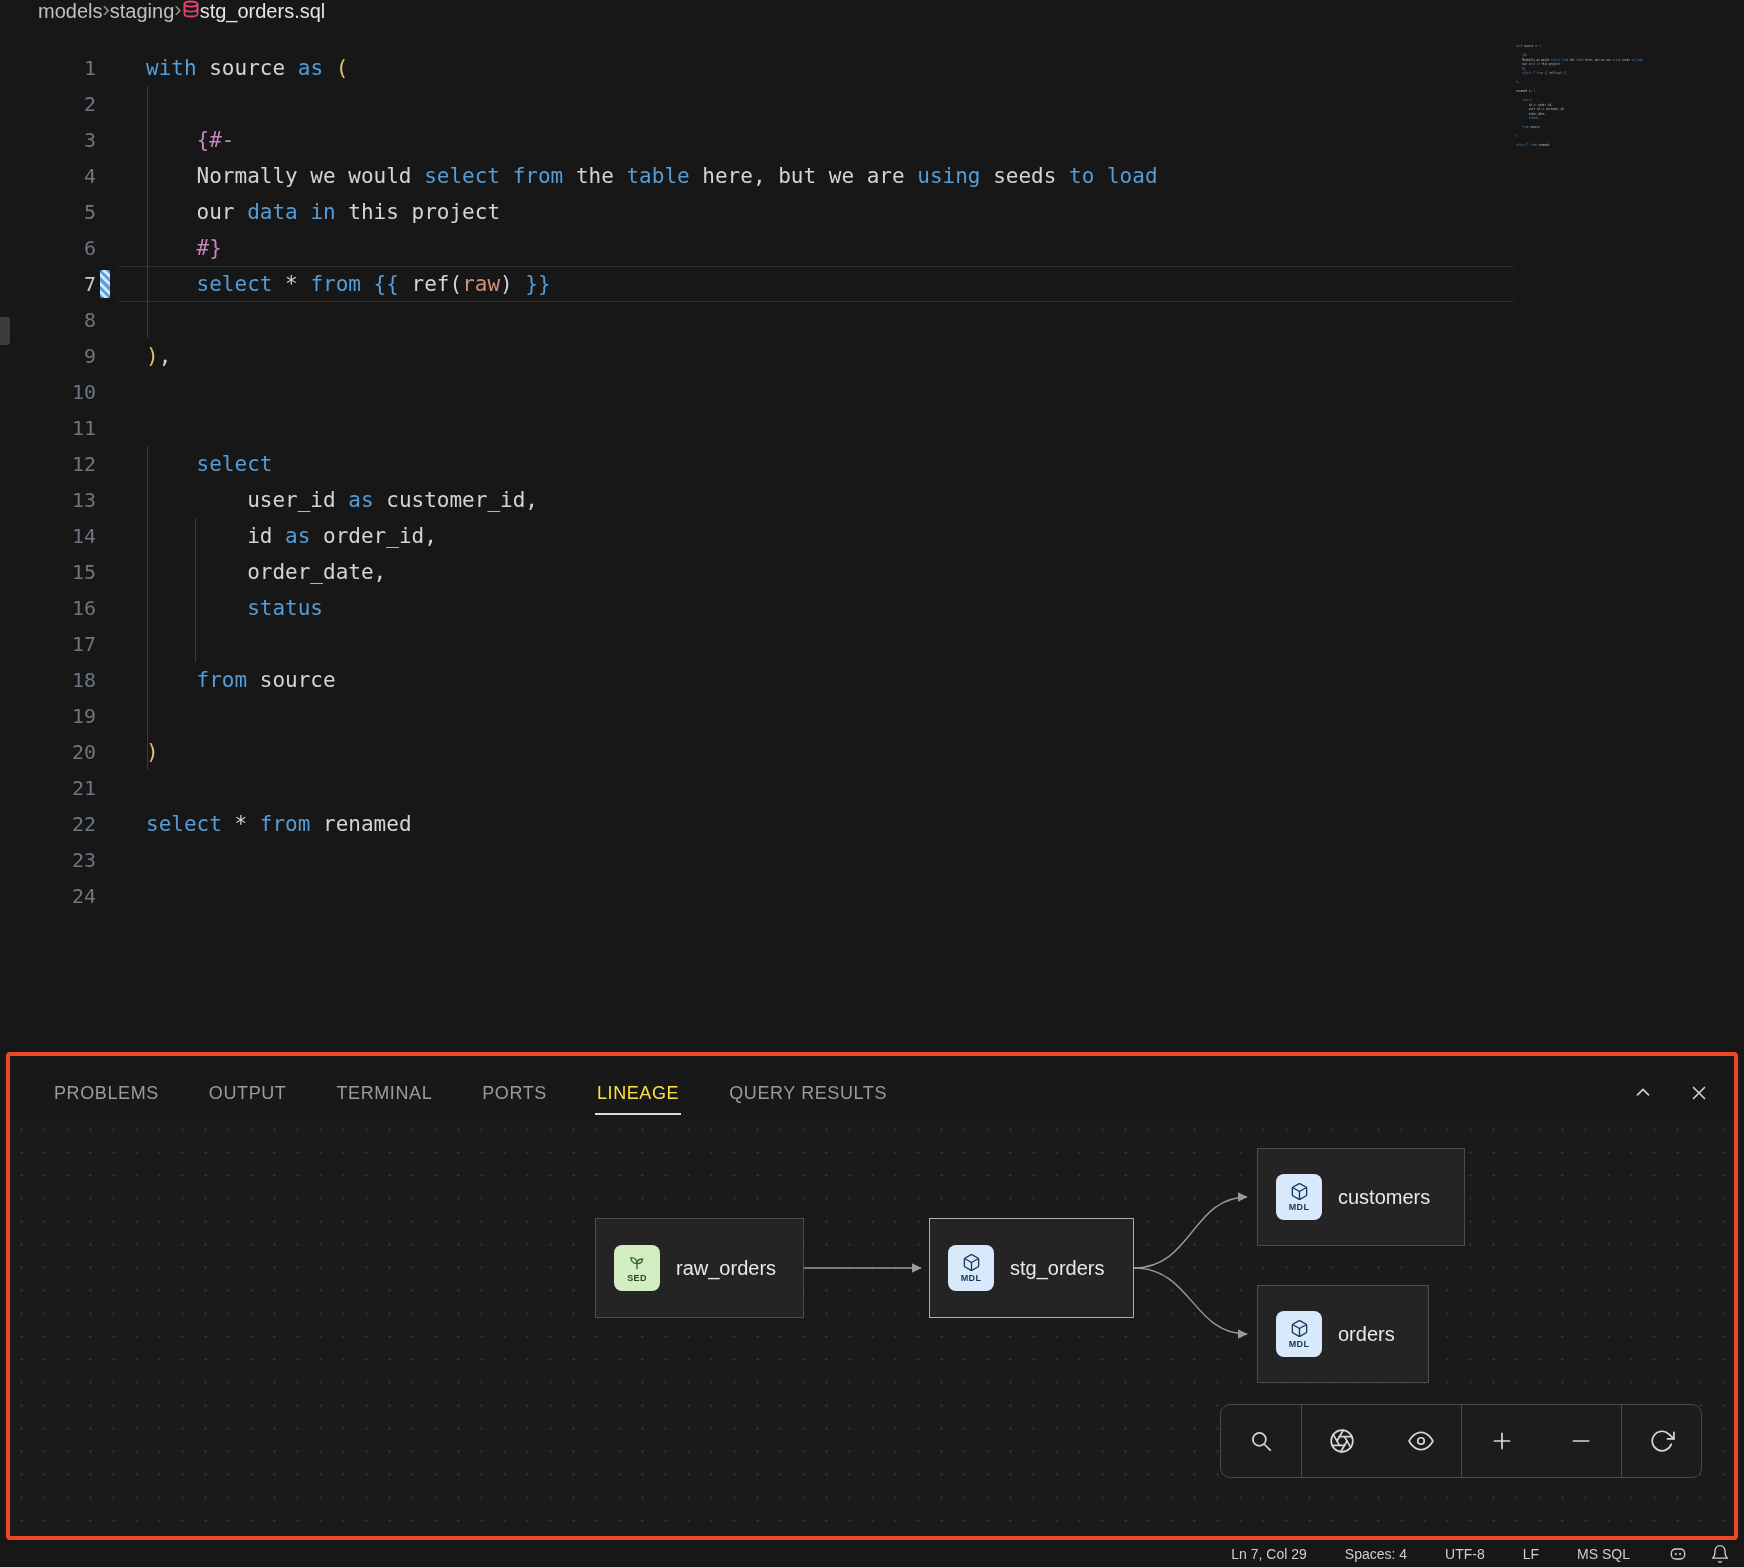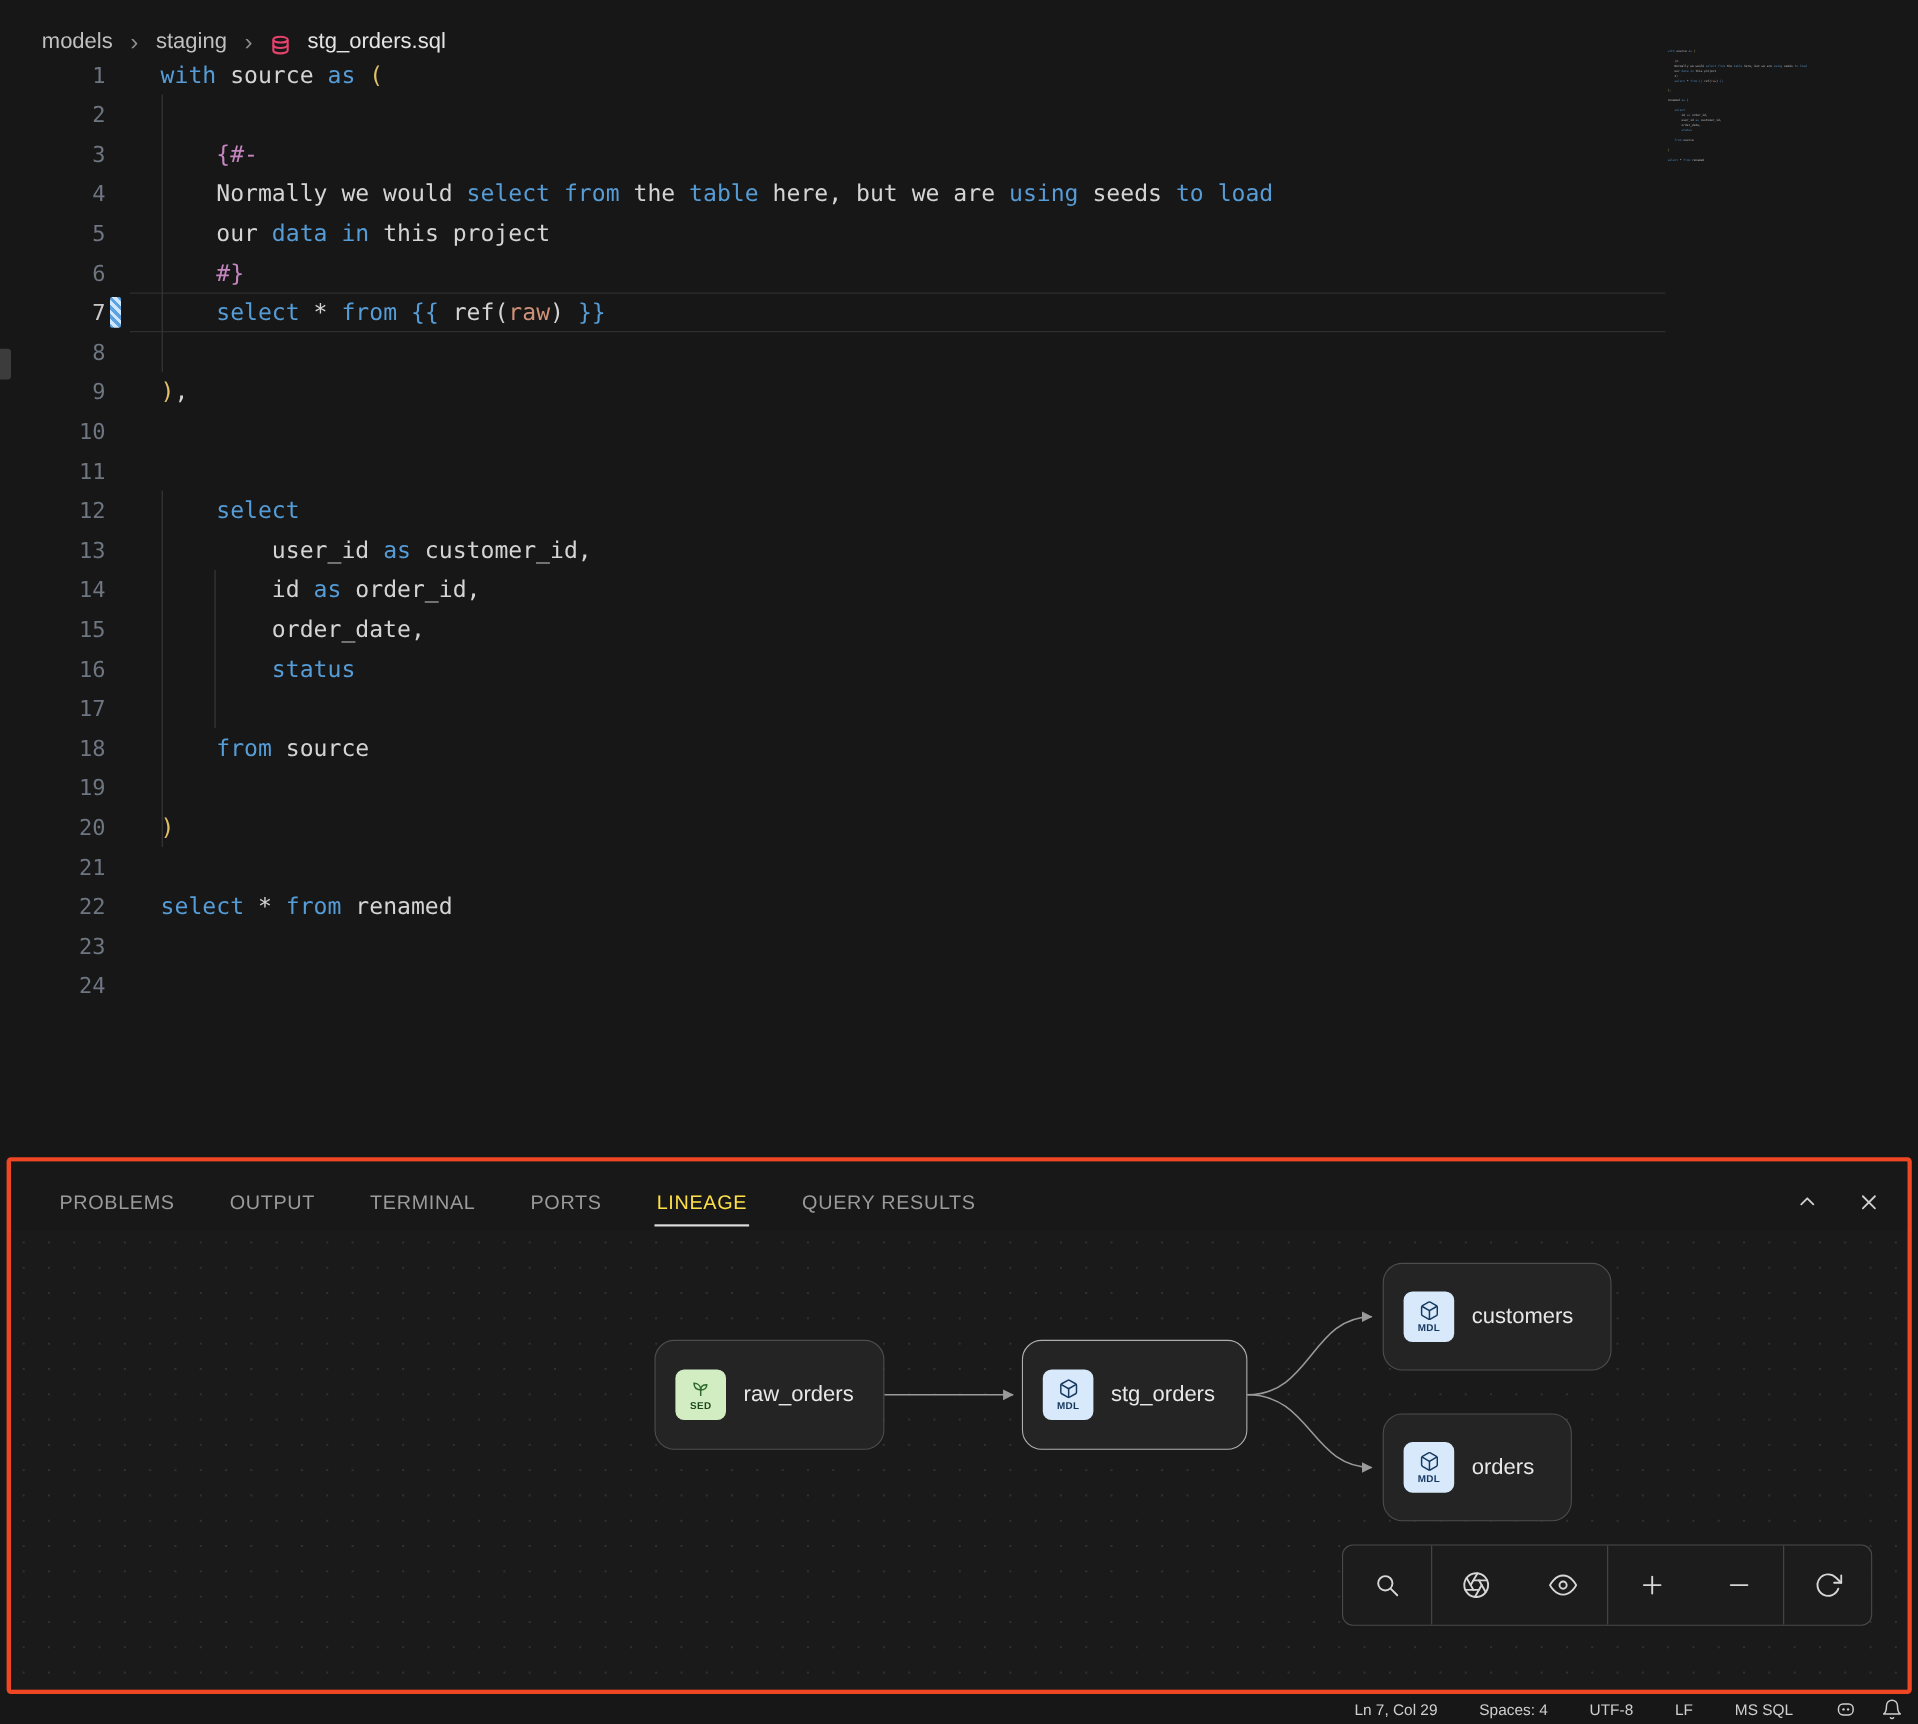--- a/index.html
+++ b/index.html
@@ -1,20 +1,20 @@
 <!DOCTYPE html>
 <html style="--accent: #ef4623;"><head>
 <meta charset="utf-8">
 <style>
   *{margin:0;padding:0;box-sizing:border-box}
   html,body{width:1744px;height:1567px;background:#171717;overflow:hidden}
   .app{position:relative;width:1744px;height:1567px;font-family:"Liberation Sans",sans-serif;color:#ccc}
 
   
-  .breadcrumb{position:absolute;top:0;left:0;right:0;height:50px;display:flex;align-items:flex-end;padding-left:38px;gap:16px;font-size:20px;color:#c0c0c0}
+  .breadcrumb{position:absolute;top:0;left:0;right:0;height:50px;display:flex;align-items:flex-start;padding-left:38px;gap:0;font-size:20px;color:#c0c0c0}
   .breadcrumb .file{color:#e4e4e4}
   .chev{color:#8d8d8d;font-size:22px;line-height:1;transform:translateY(-1px)}
   .dbicon{display:flex;align-items:center}
 
   
   .code-area{position:absolute;top:50px;left:0;right:0;height:1002px}
   .gutter{position:absolute;top:0;left:0;width:96px;text-align:right}
   .ln{height:36px;font:20px/36px "DejaVu Sans Mono",monospace;color:#6e7681}
   .ln.active{color:#cacaca}
   .code{position:absolute;top:0;left:146px;right:188px}
@@ -39,21 +39,21 @@
   .tabbar{height:62px;display:flex;align-items:center;padding:12px 24px 0 44px;gap:50px;background:#181818}
   .tab{font-size:18px;letter-spacing:.6px;color:#9b9b9b;position:relative;cursor:default;white-space:nowrap}
   .tab.active{color:#fde047}
   .tab.active::after{content:"";position:absolute;left:-2px;right:-2px;bottom:-11px;height:2px;background:#dcdcdc}
   .tab-actions{margin-left:auto;display:flex;gap:34px;align-items:center}
   .icon-btn{display:flex;align-items:center;justify-content:center}
   .panel-content{position:relative;height:418px;background:#1a1a1a;background-image:radial-gradient(rgba(255,255,255,.10) 1.1px,transparent 1.3px);background-size:23px 23px;overflow:hidden}
   .edges{position:absolute;inset:0}
 
   
-  .node{position:absolute;display:flex;align-items:center;gap:16px;padding:0 18px;background:#242424;border:1px solid #4d4d4d;border-radius:18px;height:100px}
+  .node{position:absolute;display:flex;align-items:center;gap:16px;padding:0 18px;background:#242424;border:1px solid #4d4d4d;border-radius:0;height:100px}
   .node.selected{border-color:#aeaeae}
   .tile{width:46px;height:46px;border-radius:8px;display:flex;flex-direction:column;align-items:center;justify-content:center;gap:1px;flex:0 0 auto}
   .tile.seed{background:#d3edc3}
   .tile.model{background:#d7e9fb}
   .tile .badge{font-size:9px;font-weight:bold;letter-spacing:.3px}
   .tile.seed .badge{color:#1d4a1d}
   .tile.model .badge{color:#14365c}
   .node .label{font-size:20px;color:#e8e8e8;white-space:nowrap}
 
   

